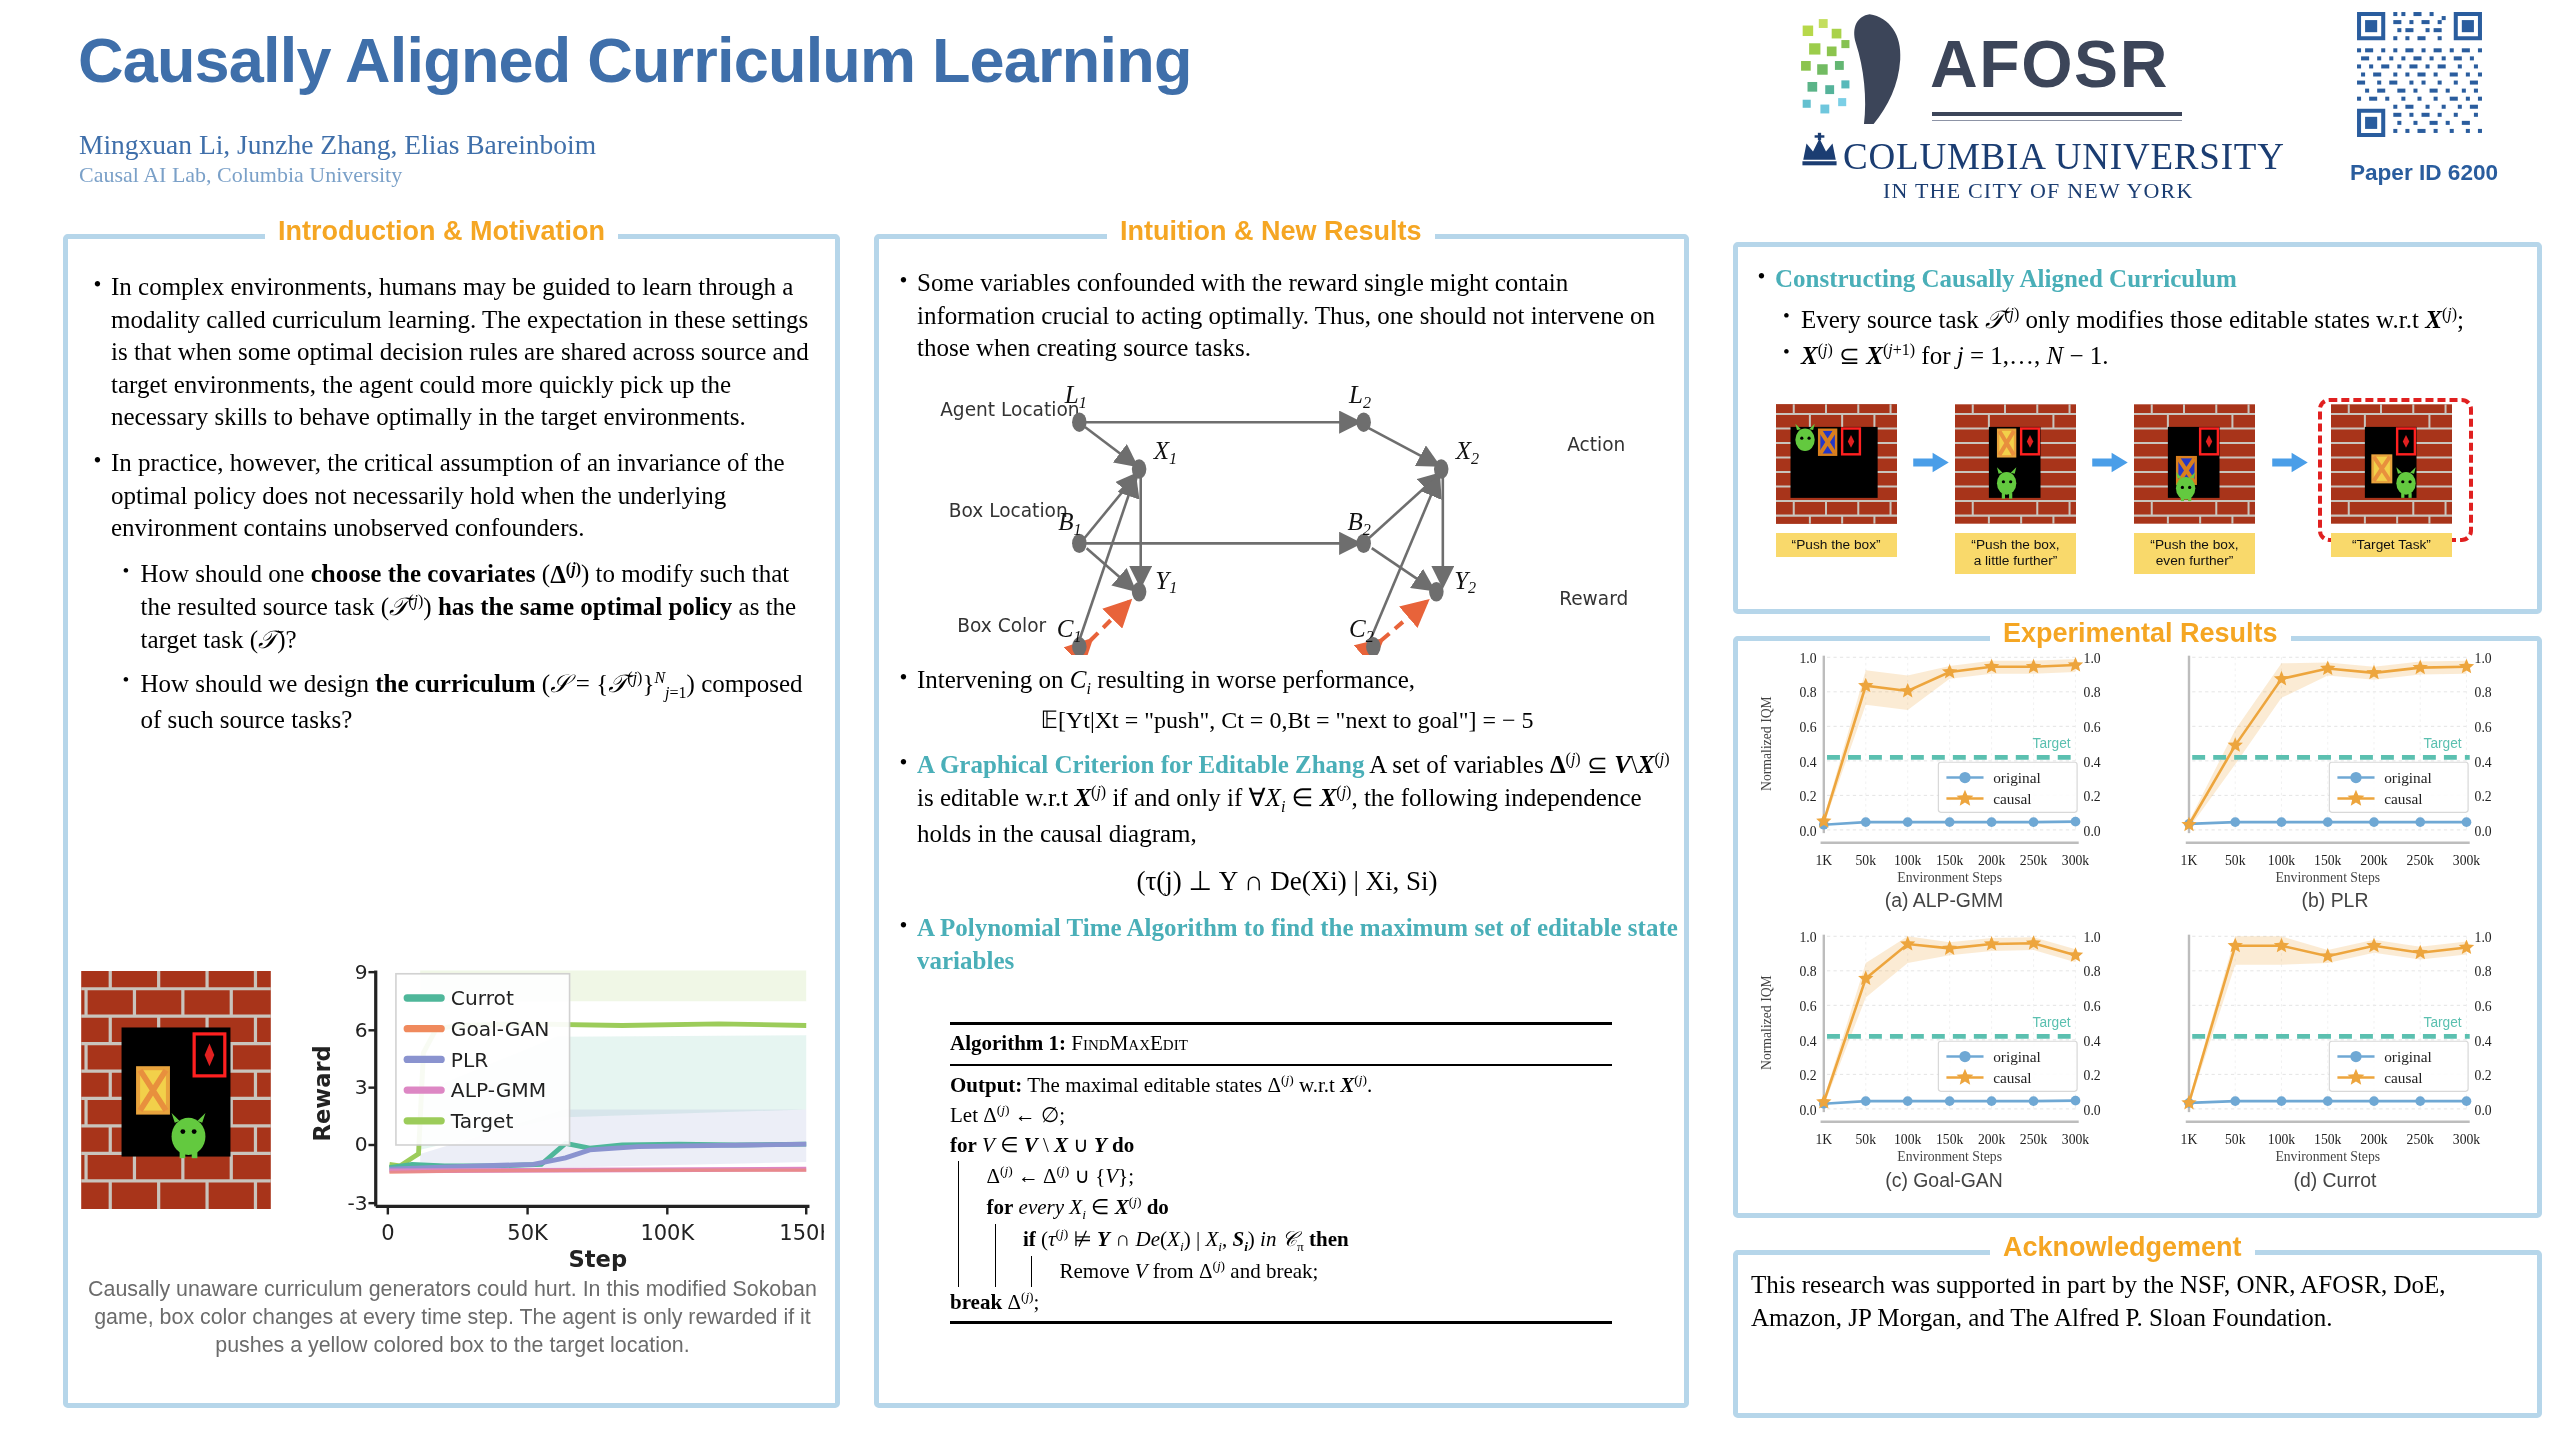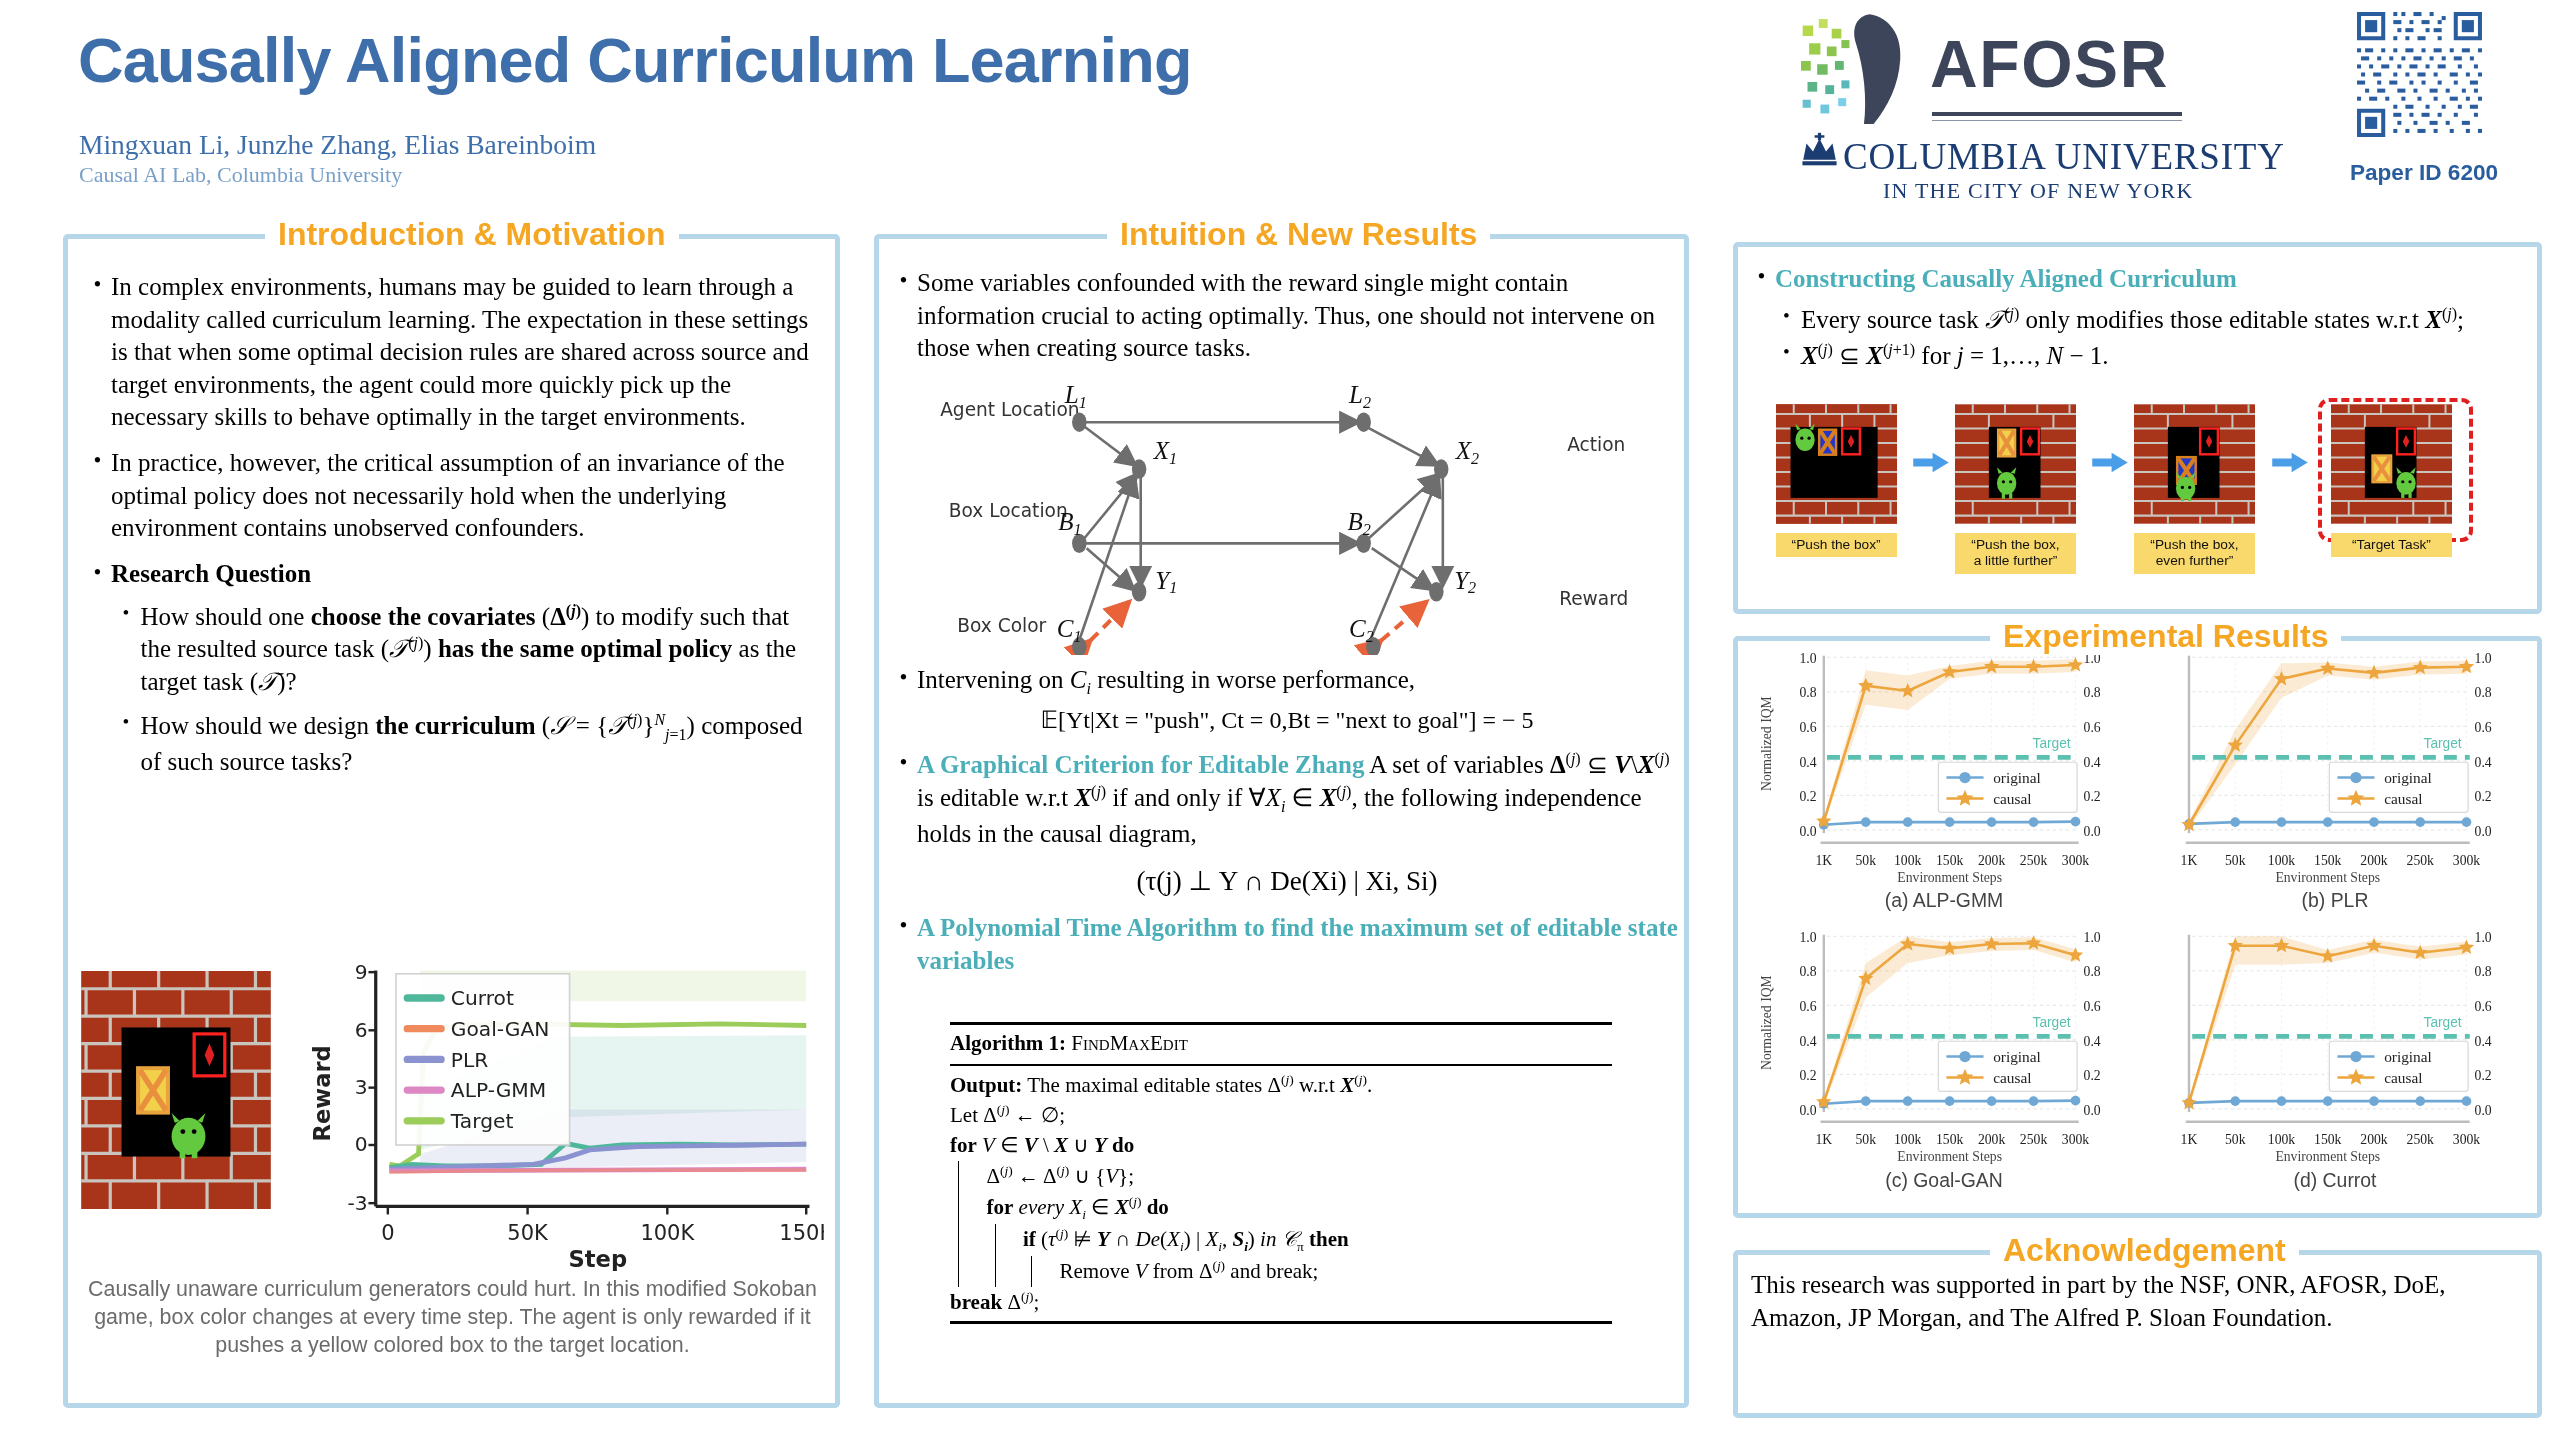--- a/index.html
+++ b/index.html
@@ -24,21 +24,21 @@
   #cu-sub{position:absolute;left:90px;top:171px;font-family:"Liberation Serif",serif;font-size:22px;color:#1b3d72;
      letter-spacing:1.2px;white-space:nowrap;}
 
   #qr-block{position:absolute;left:2343px;top:8px;width:178px;height:194px;}
   #qr-code{position:absolute;left:9.7px;top:0px;width:133px;height:133px;}
   #paper-id{position:absolute;left:0px;top:152px;width:162px;text-align:center;font-family:"Liberation Sans",sans-serif;
      font-weight:bold;font-size:22.6px;color:#2a5d9e;}
 
   
   .panel{position:absolute;background:#ffffff;border:5.7px solid #b6d6ea;border-radius:4.8px;box-sizing:border-box;}
-  .panel-title{position:absolute;font-family:"Liberation Sans",sans-serif;font-weight:bold;font-size:32px;
+  .panel-title{position:absolute;font-family:"Liberation Sans",sans-serif;font-weight:bold;font-size:27px;
       color:#f5a623;background:#ffffff;padding:0 13px;white-space:nowrap;z-index:5;}
 
   #panel-intro{left:63px;top:234px;width:777px;height:1174px;}
   #title-intro{left:265px;top:216px;}
   #panel-intuition{left:874px;top:234px;width:815px;height:1174px;}
   #title-intuition{left:1107px;top:216px;}
   #panel-construct{left:1733px;top:242px;width:809px;height:372px;}
   #panel-exp{left:1733px;top:636px;width:809px;height:582px;}
   #title-exp{left:1990px;top:618px;}
   #panel-ack{left:1733px;top:1250px;width:809px;height:168px;}
@@ -285,23 +285,20 @@
 
 <div class="panel" id="panel-exp"></div>
 <div class="panel-title" id="title-exp">Experimental Results</div>
 
 <div class="panel" id="panel-ack"></div>
 <div class="panel-title" id="title-ack">Acknowledgement</div>
 
 <div id="intro-body" class="body-text">
   <div class="bullet">In complex environments, humans may be guided to learn through a modality called curriculum learning. The expectation in these settings is that when some optimal decision rules are shared across source and target environments, the agent could more quickly pick up the necessary skills to behave optimally in the target environments.</div>
   <div class="bullet">In practice, however, the critical assumption of an invariance of the optimal policy does not necessarily hold when the underlying environment contains unobserved confounders.</div>
-  <div class="bullet" style="margin-bottom:9.7px">
-    <b>Research Question</b>
-  </div>
   <div style="padding-left:27.5px">
     <div class="sub-bullet">
       How should one <b>choose the covariates</b> (<b>Δ<sup>(<i>j</i>)</sup></b>) to
       modify such that the resulted source task (<i class="cal">𝒯</i><sup>(<i>j</i>)</sup>) <b>has
       the same optimal policy</b> as the target task (<i class="cal">𝒯</i>)?
     </div>
     <div class="sub-bullet">
       How should we design <b>the curriculum</b>
       (<i class="cal">𝒮</i> = {<i class="cal">𝒯</i><sup>(<i>j</i>)</sup>}<sup><i>N</i></sup><sub><i>j</i>=1</sub>) composed of such source tasks?
     </div>

